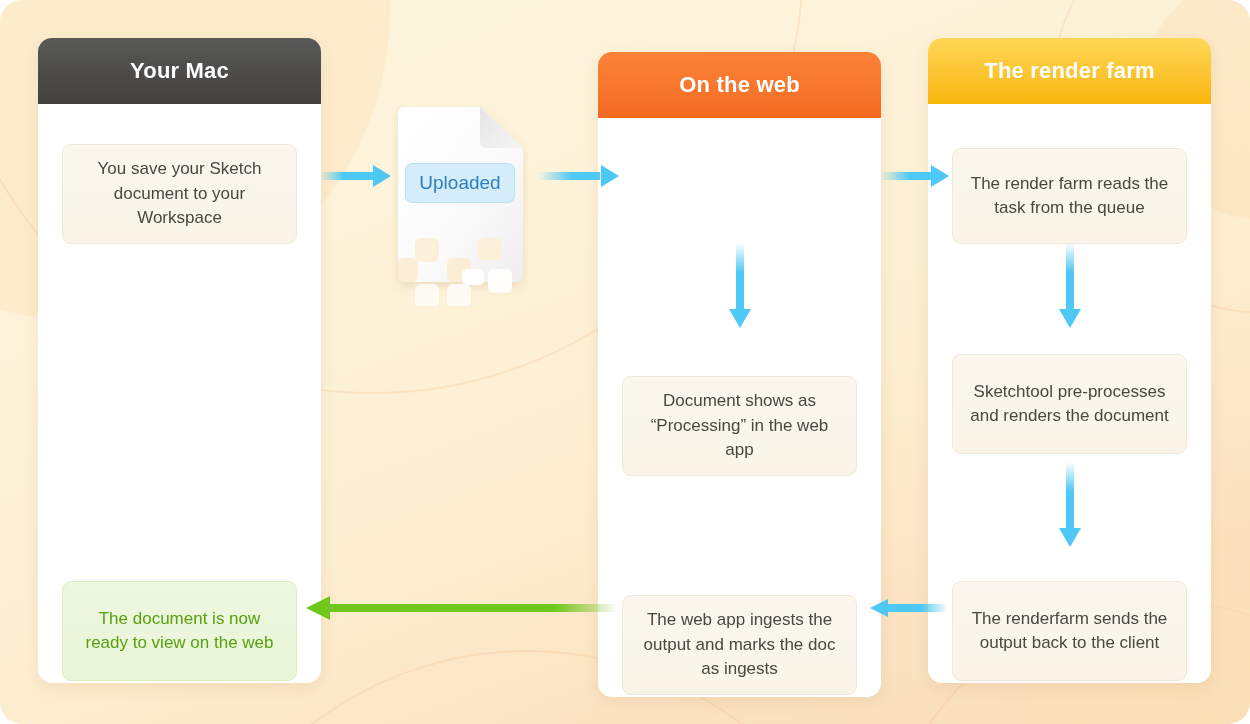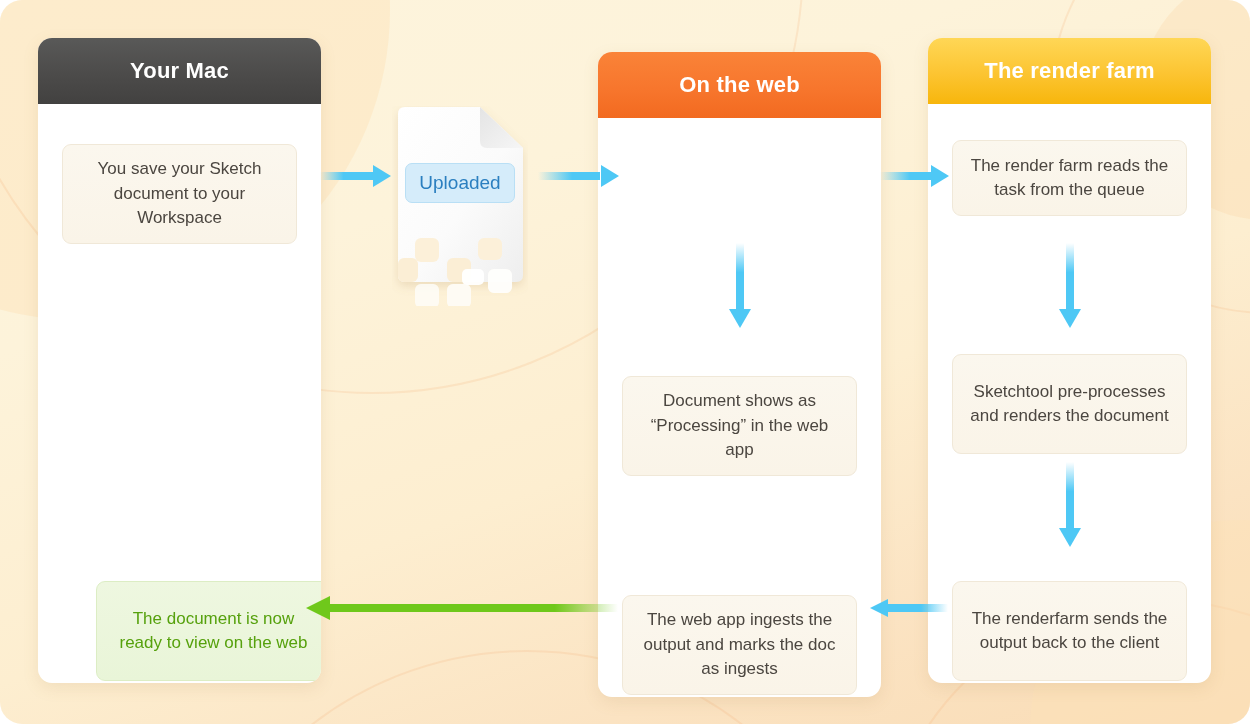--- a/index.html
+++ b/index.html
@@ -94,21 +94,20 @@
     line-height: 24.5px;
     text-align: center;
     display: flex;
     align-items: center;
     justify-content: center;
   }
   .step.green {
     background: linear-gradient(180deg, #eef7e0 0%, #e9f5d8 100%);
     border: 1px solid #dcedc4;
     color: #56a10d;
-    margin-left: 34px;
   }
 
   
   .arrow {
     position: absolute;
     pointer-events: none;
   }
 
   
   #doc-icon {
@@ -211,21 +210,21 @@
       </div>
       <div class="step" style="top:477px; height:100px;">
         <span>The web app ingests the output and marks the doc as ingests</span>
       </div>
     </div>
   </div>
 
   <div class="column" style="left:928px; top:38px; height:645px;">
     <div class="col-header farm">The render farm</div>
     <div class="col-body" style="height:579px;">
-      <div class="step" style="top:36px; height:76px;">
+      <div class="step" style="top:44px; height:96px;">
         <span>The render farm reads the task from the queue</span>
       </div>
       <div class="step" style="top:250px; height:100px;">
         <span>Sketchtool pre-processes and renders the document</span>
       </div>
       <div class="step" style="top:477px; height:100px;">
         <span>The renderfarm sends the output back to the client</span>
       </div>
     </div>
   </div>

